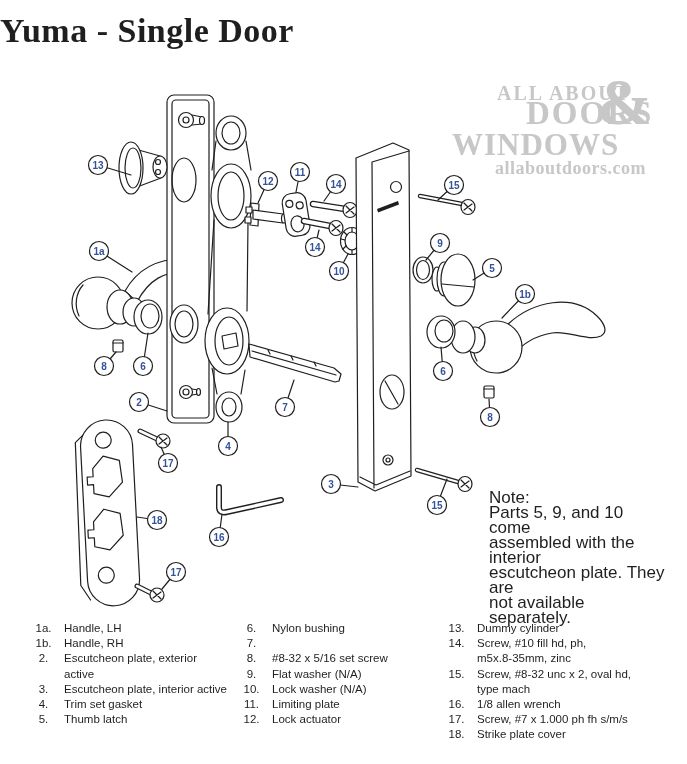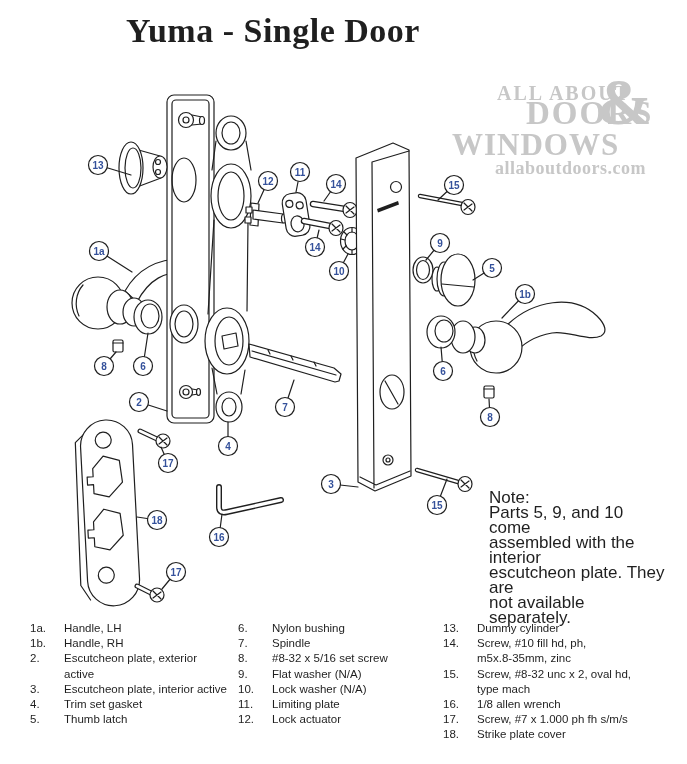--- a/index.html
+++ b/index.html
@@ -1,21 +1,21 @@
 <!DOCTYPE html>
 <html><head>
 <meta charset="utf-8">
 <style>
   html,body{margin:0;padding:0;}
   body{
     width:687px;height:764px;position:relative;background:#ffffff;overflow:hidden;
     font-family:"Liberation Sans",sans-serif;color:#1f1f1f;
   }
   .title{
-    position:absolute;top:12px;left:0;width:546px;text-align:center;
+    position:absolute;top:12px;left:0;width:546px;text-align:left;
     font-family:"Liberation Serif",serif;font-weight:bold;font-size:34px;letter-spacing:.5px;
   }
   
   .wm{position:absolute;color:#c7c7c7;font-family:"Liberation Serif",serif;font-weight:bold;white-space:nowrap;}
   .wm1{left:497px;top:82px;font-size:20px;letter-spacing:2px;}
   .wmAmp{left:597px;top:64px;font-size:66px;}
   .wm2{left:478px;top:95px;font-size:33px;letter-spacing:2px;margin-left:48px;}
   .wm3{left:452px;top:127px;font-size:31px;letter-spacing:1px;}
   .wmUrl{left:495px;top:158px;font-size:18px;letter-spacing:.5px;text-align:center;}
   
@@ -28,21 +28,21 @@
   .cnum{font:600 10px "Liberation Sans",sans-serif;text-anchor:middle;}
   
   .note{position:absolute;left:489px;top:490px;width:178px;font-size:17px;line-height:15px;}
   
   .plist{position:absolute;top:621px;left:0;width:687px;font-size:11.5px;line-height:15.2px;}
   .pcol{position:absolute;top:0;}
   .pcol0{left:30px;width:212px;}
   .pcol1{left:238px;width:202px;}
   .pcol2{left:443px;width:240px;}
   .part-row{display:grid;grid-template-columns:27px 1fr;column-gap:7px;}
-  .pnum{text-align:left;}
+  .pnum{text-align:center;}
   .plabel{white-space:pre-line;}
 </style>
 </head>
 <body>
 
 <div class="title">Yuma - Single Door</div>
 
 <div class="wm wm1">ALL ABOUT</div>
 <div class="wm wmAmp">&amp;</div>
 <div class="wm wm2">DOORS</div>
@@ -375,21 +375,20 @@
         <span class="plabel">Thumb latch</span>
       </div>
     </div>
   <div class="pcol pcol1">
       <div class="part-row">
         <span class="pnum">6.</span>
         <span class="plabel">Nylon bushing</span>
       </div>
       <div class="part-row">
         <span class="pnum">7.</span>
-        <span class="plabel">Spindle</span>
       </div>
       <div class="part-row">
         <span class="pnum">8.</span>
         <span class="plabel">#8-32 x 5/16 set screw</span>
       </div>
       <div class="part-row">
         <span class="pnum">9.</span>
         <span class="plabel">Flat washer (N/A)</span>
       </div>
       <div class="part-row">

